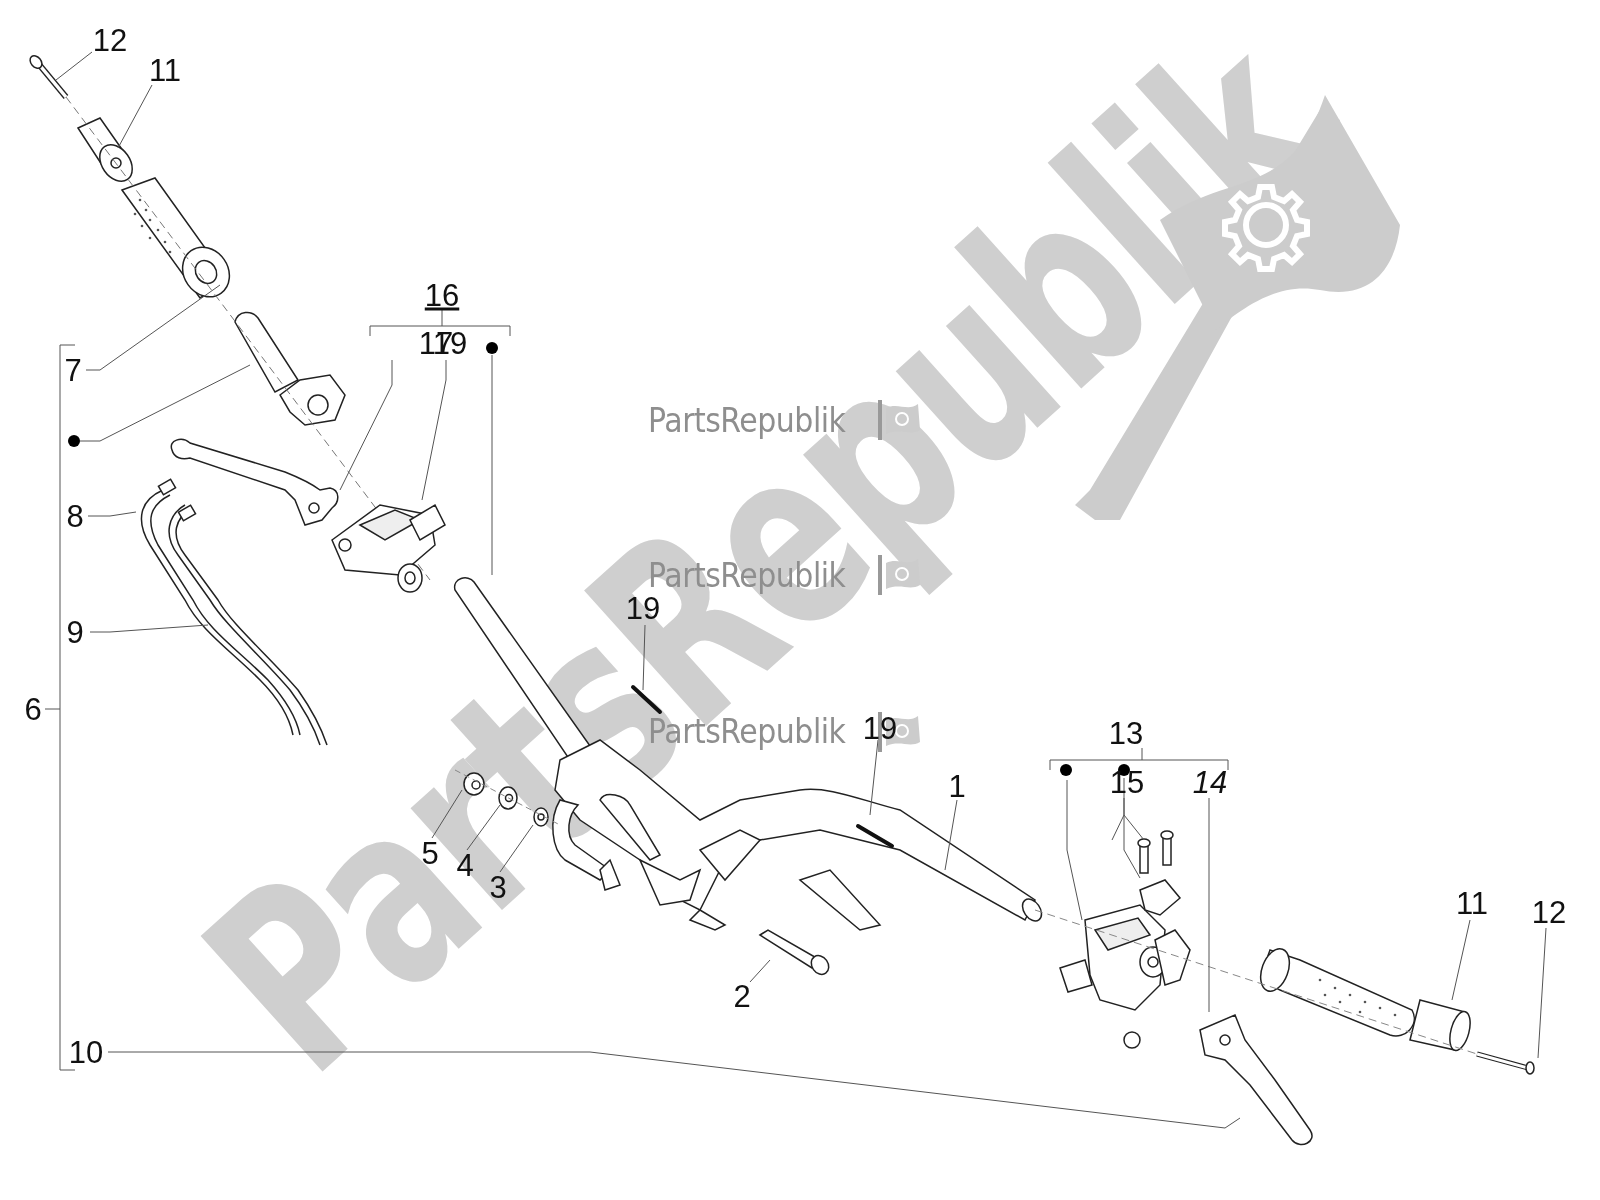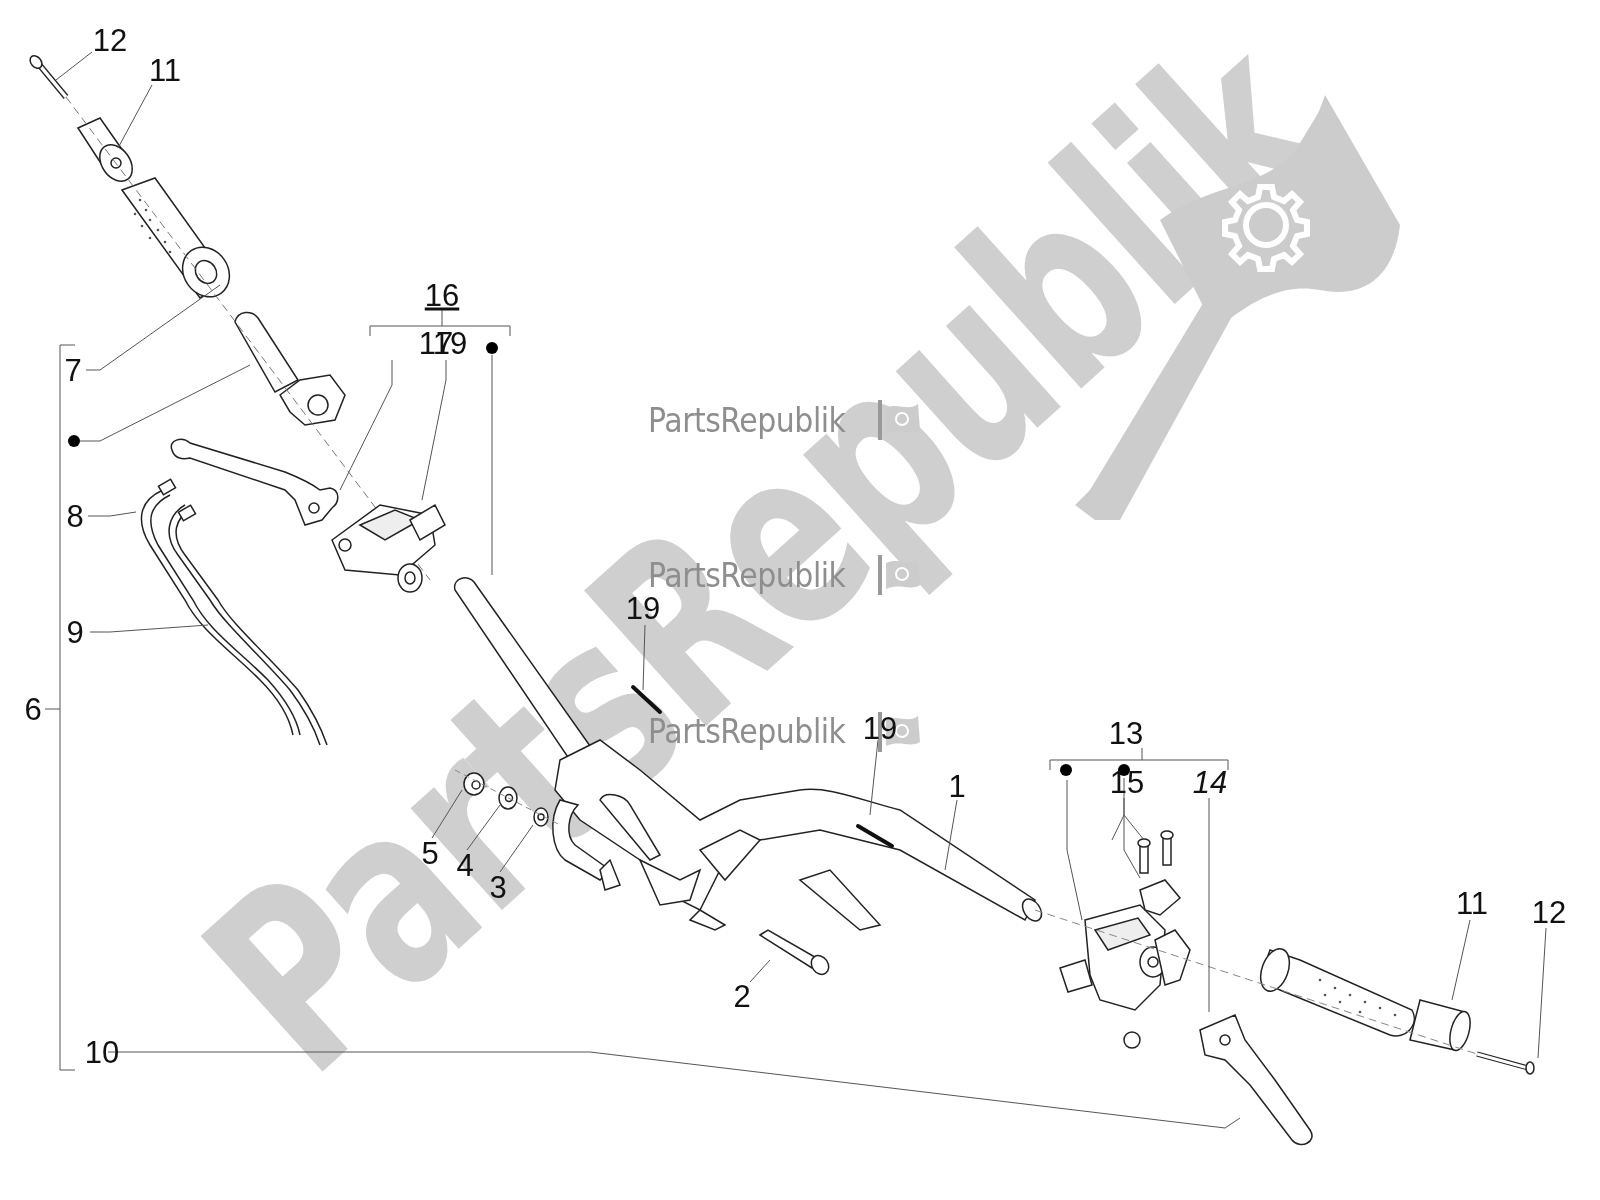--- a/index.html
+++ b/index.html
@@ -255,14 +255,14 @@
   <div class="callout" style="left:1126px; top:733px;">13</div>
   <div class="callout" style="left:1127px; top:782px;">15</div>
   <div class="callout" style="left:1210px; top:782px;font-style:italic;">14</div>
   <div class="callout" style="left:957px; top:786px;">1</div>
   <div class="callout" style="left:430px; top:853px;">5</div>
   <div class="callout" style="left:465px; top:865px;">4</div>
   <div class="callout" style="left:498px; top:887px;">3</div>
   <div class="callout" style="left:1472px; top:903px;">11</div>
   <div class="callout" style="left:1549px; top:912px;">12</div>
   <div class="callout" style="left:742px; top:996px;">2</div>
-  <div class="callout" style="left:86px;  top:1052px;margin-left:16px;">10</div>
+  <div class="callout" style="left:86px;  top:1052px;">10</div>
 </div>
 
 </body></html>

